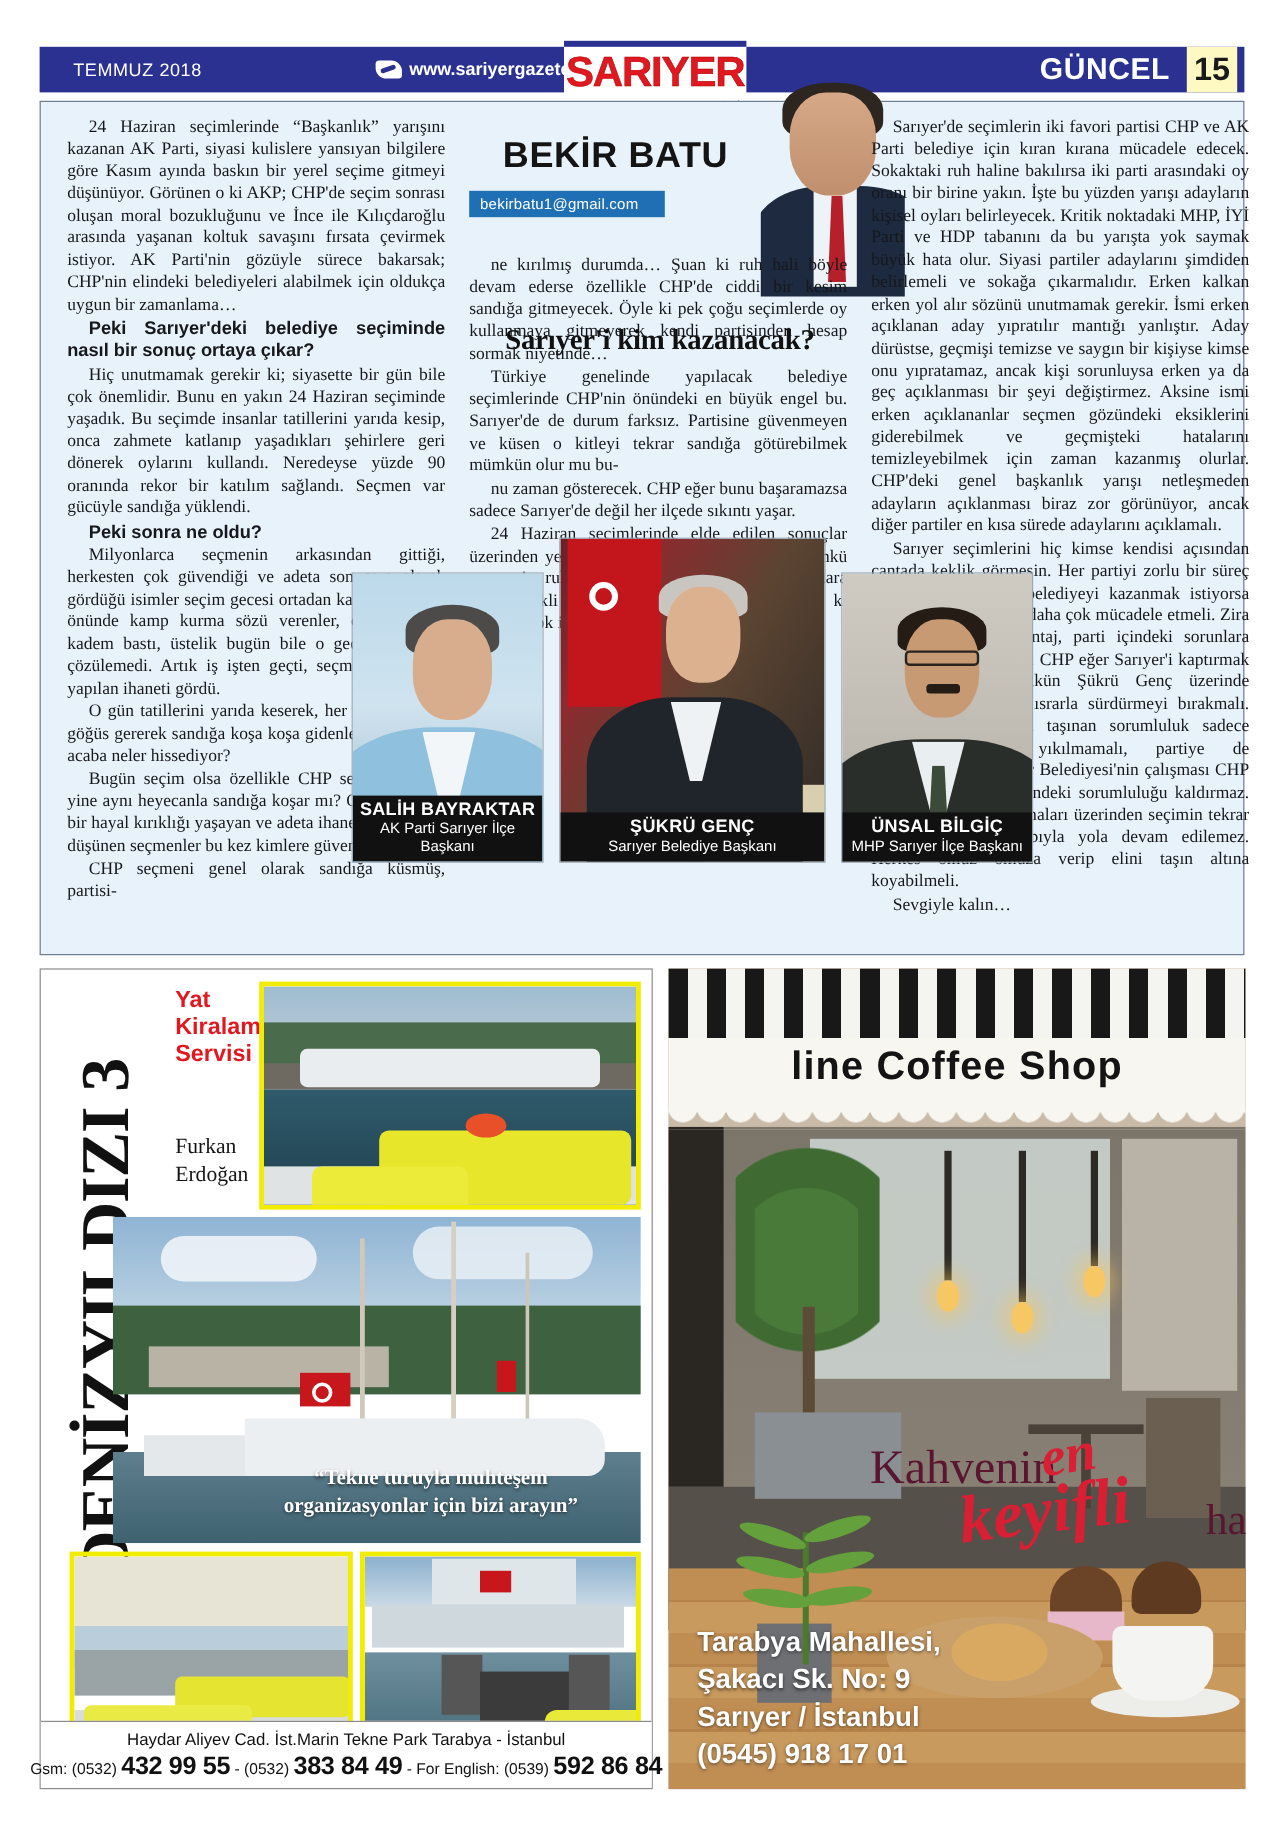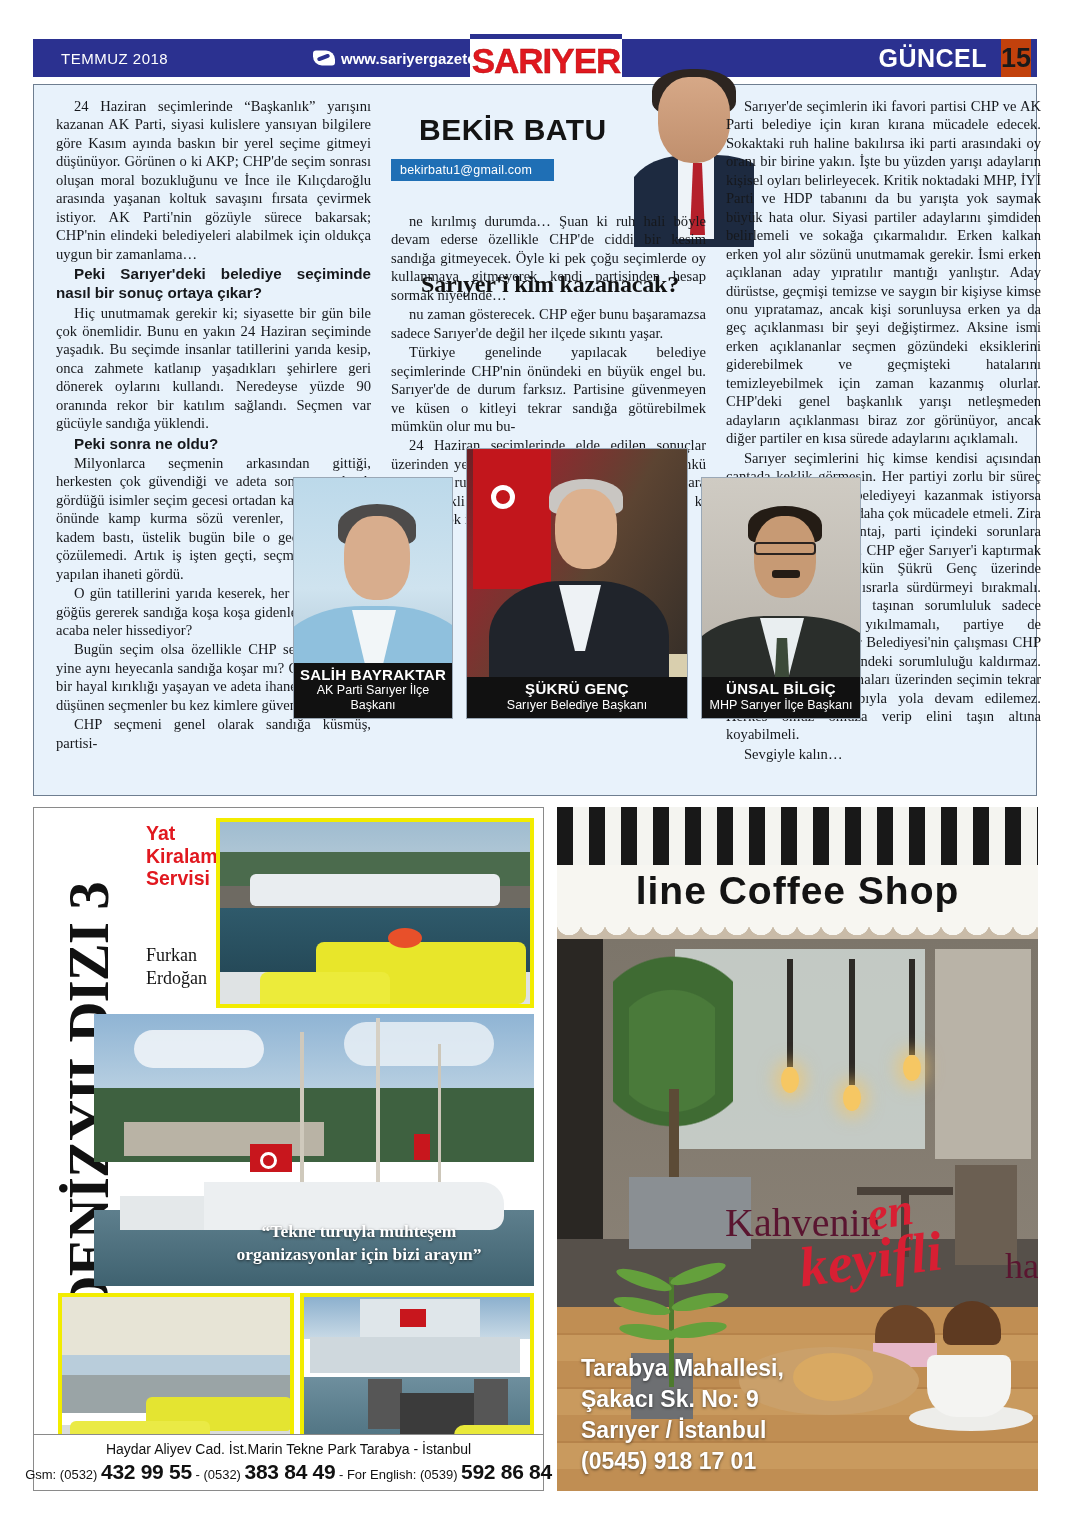--- a/index.html
+++ b/index.html
@@ -56,23 +56,23 @@
   }
   .mast-right {
     position: absolute; right: 0; top: 0; height: 38px;
     display: flex; align-items: stretch;
   }
   .mast-section {
     color: #fff; font-size: 25px; font-weight: bold; letter-spacing: .5px;
     display:flex; align-items:center; padding: 0 14px 0 0;
   }
   .mast-page {
-    background:#c2410c; color:#1a1a1a; font-size:27px; font-weight:bold;
+    background:#fef9c3; color:#1a1a1a; font-size:27px; font-weight:bold;
     display:flex; align-items:center; justify-content:center;
-    width: 30px; margin-right: 6px;
+    width: 42px; margin-right: 6px;
   }
 
   
   .article {
     position: absolute; left: 33px; top: 84px; width: 1004px; height: 712px;
     background: #e8f2fb; border: 1px solid #6e7e90;
   }
   .col {
     position: absolute; top: 12px; width: 315px;
     font-family: "Liberation Serif", serif;
@@ -263,21 +263,21 @@
   .awn-band {
     position:absolute; left:0; top:58px; width:481px; height:62px; background:#f7f6f1;
   }
   .awn-scallop {
     position:absolute; left:0; top:118px; width:481px; height:16px;
     background: radial-gradient(circle at 12px -2px, #f7f6f1 12px, transparent 12.5px) repeat-x;
     background-size: 24px 16px;
   }
   .shop-name {
     position:absolute; left:0; top:62px; width:481px; text-align:center;
-    font-family:"Liberation Sans", sans-serif; font-weight:bold; font-size:39px;
+    font-family:"Liberation Sans", sans-serif; font-weight:bold; font-size:33px;
     color:#141414; letter-spacing:1px;
   }
   .shop-photo { position:absolute; left:0; top:132px; width:481px; height:420px; overflow:hidden; }
   .sp-wall  { position:absolute; inset:0; background:linear-gradient(#7c756a,#8d8478); }
   .sp-window{ position:absolute; left:118px; top:10px; width:250px; height:200px; background:#cfd8d4; opacity:.85; }
   .sp-glass2{ position:absolute; left:378px; top:10px; width:96px; height:210px; background:#b9b3a7; }
   .sp-dark  { position:absolute; left:0; top:0; width:46px; height:300px; background:#2a2723; }
   .sp-tree  { position:absolute; left:56px; top:-10px; width:120px; height:250px;
               background: radial-gradient(circle at 50% 45%, #3f6b33 0 56%, transparent 57%); }
   .sp-tree2 { position:absolute; left:72px; top:40px; width:86px; height:180px;
@@ -375,22 +375,22 @@
         <p>Hiç unutmamak gerekir ki; siyasette bir gün bile çok önemlidir. Bunu en yakın 24 Haziran seçiminde yaşadık. Bu seçimde insanlar tatillerini yarıda kesip, onca zahmete katlanıp yaşadıkları şehirlere geri dönerek oylarını kullandı. Neredeyse yüzde 90 oranında rekor bir katılım sağlandı. Seçmen var gücüyle sandığa yüklendi.</p>
         <p class="q">Peki sonra ne oldu?</p>
         <p>Milyonlarca seçmenin arkasından gittiği, herkesten çok güvendiği ve adeta son çare olarak gördüğü isimler seçim gecesi ortadan kayboldu. YSK önünde kamp kurma sözü verenler, o gece sırra kadem bastı, üstelik bugün bile o gecenin gizemi çözülemedi. Artık iş işten geçti, seçmen kendisine yapılan ihaneti gördü.</p>
         <p>O gün tatillerini yarıda keserek, her türlü zorluğa göğüs gererek sandığa koşa koşa gidenler, şimdilerde acaba neler hissediyor?</p>
         <p>Bugün seçim olsa özellikle CHP seçmeni acaba yine aynı heyecanla sandığa koşar mı? O gece büyük bir hayal kırıklığı yaşayan ve adeta ihanete uğradığını düşünen seçmenler bu kez kimlere güvenecek?</p>
         <p>CHP seçmeni genel olarak sandığa küsmüş, partisi-</p>
       </div>
 
     <div class="col col-mid" id="col-mid">
         <p>ne kırılmış durumda… Şuan ki ruh hali böyle devam ederse özellikle CHP'de ciddi bir kesim sandığa gitmeyecek. Öyle ki pek çoğu seçimlerde oy kullanmaya gitmeyerek kendi partisinden hesap sormak niyetinde…</p>
+        <p>Türkiye genelinde yapılacak belediye seçimlerinde CHP'nin önündeki en büyük engel bu. Sarıyer'de de durum farksız. Partisine güvenmeyen ve küsen o kitleyi tekrar sandığa götürebilmek mümkün olur mu bu-</p>
         <p>nu zaman gösterecek. CHP eğer bunu başaramazsa sadece Sarıyer'de değil her ilçede sıkıntı yaşar.</p>
-        <p>Türkiye genelinde yapılacak belediye seçimlerinde CHP'nin önündeki en büyük engel bu. Sarıyer'de de durum farksız. Partisine güvenmeyen ve küsen o kitleyi tekrar sandığa götürebilmek mümkün olur mu bu-</p>
         <p>24 Haziran seçimlerinde elde edilen sonuçlar üzerinden yerel seçim hesabı yapmak yanlış. Çünkü seçmenin ruh hali ve psikolojisi yaşanan olaylara göre sürekli değişebilir. Asıl önemli olan şuan ki durumu çok iyi okuyabilmek.</p>
       </div>
 
     <div class="col col-right" id="col-right">
         <p>Sarıyer'de seçimlerin iki favori partisi CHP ve AK Parti belediye için kıran kırana mücadele edecek. Sokaktaki ruh haline bakılırsa iki parti arasındaki oy oranı bir birine yakın. İşte bu yüzden yarışı adayların kişisel oyları belirleyecek. Kritik noktadaki MHP, İYİ Parti ve HDP tabanını da bu yarışta yok saymak büyük hata olur. Siyasi partiler adaylarını şimdiden belirlemeli ve sokağa çıkarmalıdır. Erken kalkan erken yol alır sözünü unutmamak gerekir. İsmi erken açıklanan aday yıpratılır mantığı yanlıştır. Aday dürüstse, geçmişi temizse ve saygın bir kişiyse kimse onu yıpratamaz, ancak kişi sorunluysa erken ya da geç açıklanması bir şeyi değiştirmez. Aksine ismi erken açıklananlar seçmen gözündeki eksiklerini giderebilmek ve geçmişteki hatalarını temizleyebilmek için zaman kazanmış olurlar. CHP'deki genel başkanlık yarışı netleşmeden adayların açıklanması biraz zor görünüyor, ancak diğer partiler en kısa sürede adaylarını açıklamalı.</p>
         <p>Sarıyer seçimlerini hiç kimse kendisi açısından çantada keklik görmesin. Her partiyi zorlu bir süreç bekliyor. AKP eğer belediyeyi kazanmak istiyorsa daha çok çalışmalı ve daha çok mücadele etmeli. Zira mevcut durumda avantaj, parti içindeki sorunlara rağmen CHP'den yana. CHP eğer Sarıyer'i kaptırmak istemiyorsa, tüm yükün Şükrü Genç üzerinde kurulduğu bir süreci ısrarla sürdürmeyi bırakmalı. Sarıyer halkına karşı taşınan sorumluluk sadece belediye üzerine yıkılmamalı, partiye de bölüştürülmeli. Sarıyer Belediyesi'nin çalışması CHP İlçe Teşkilatı'nın üzerindeki sorumluluğu kaldırmaz. Sadece belediye çalışmaları üzerinden seçimin tekrar kazanılabileceği hesabıyla yola devam edilemez. Herkes omuz omuza verip elini taşın altına koyabilmeli.</p>
         <p>Sevgiyle kalın…</p>
       </div>
 
     <div class="photo" id="photo2">

